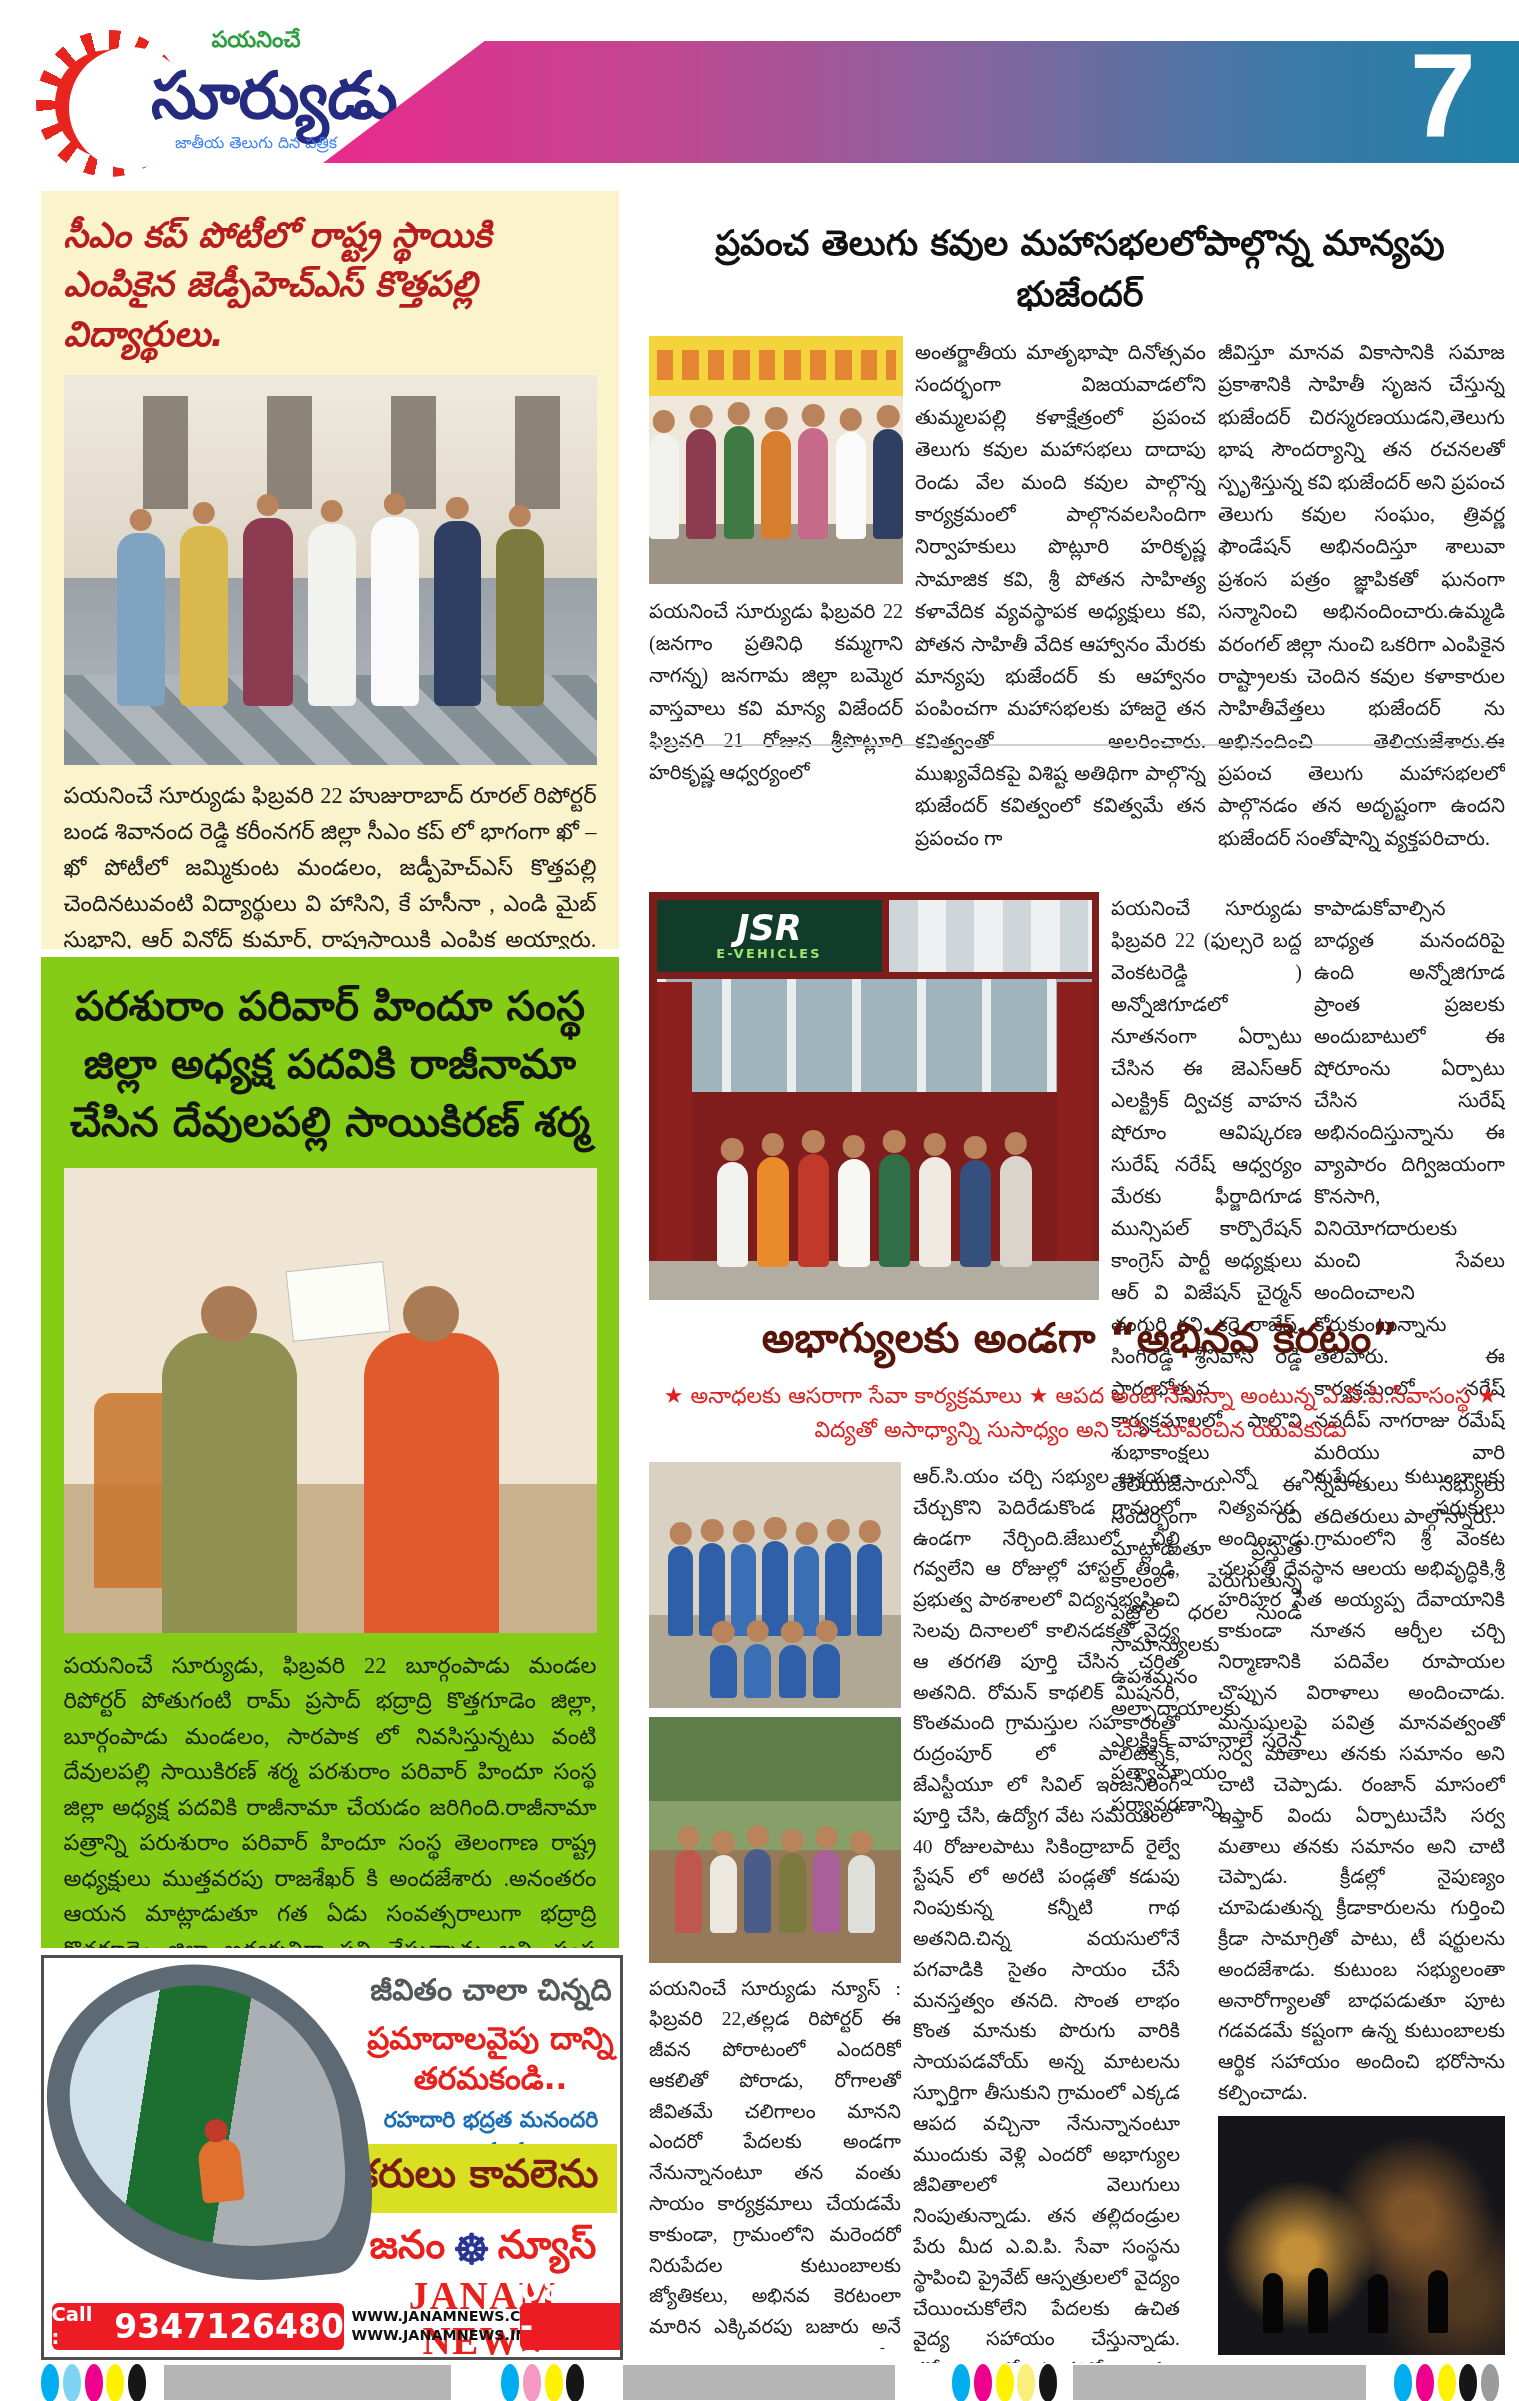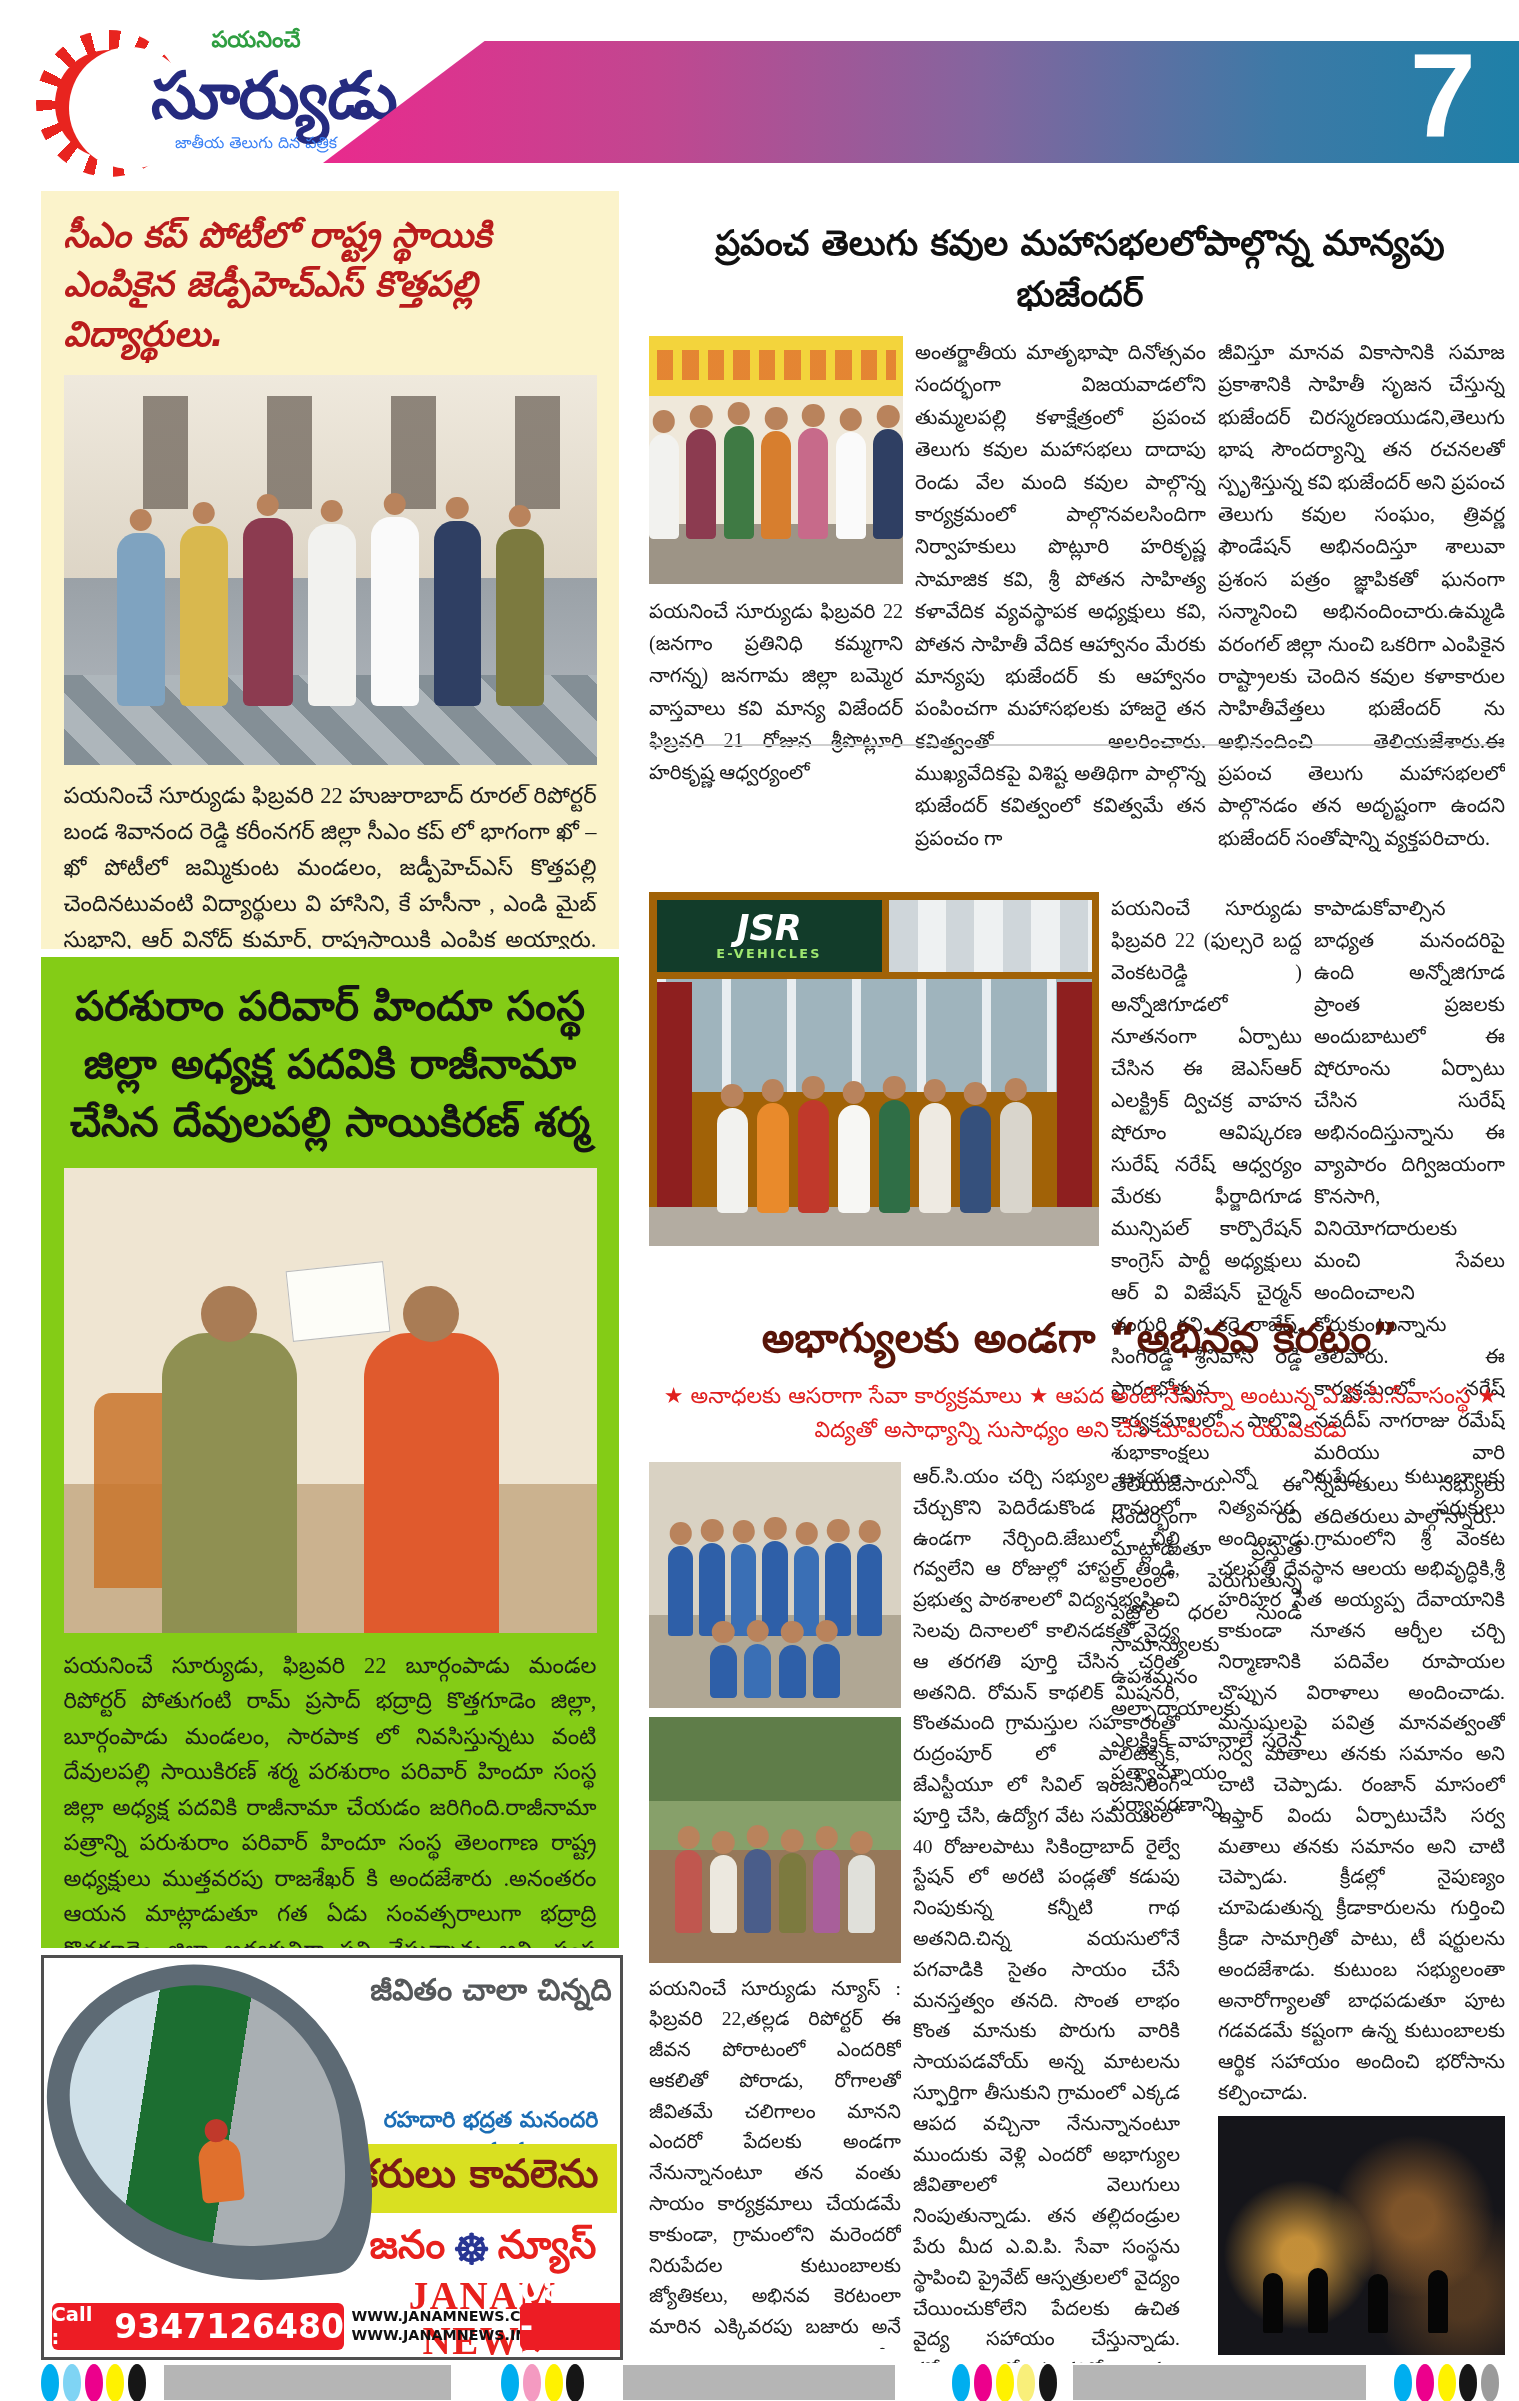--- a/index.html
+++ b/index.html
@@ -102,21 +102,21 @@
     background:linear-gradient(180deg,#f3d43c 0 24%,#efe8da 24% 76%,#9d9486 76% 100%); }
   .banner-red { position:absolute; top:13.5px; left:7.5px; right:7.5px; height:30px;
     background:repeating-linear-gradient(90deg,#d8452b 0 16.5px,#f3d43c 16.5px 25.5px); opacity:.55; }
   .byline { margin-top:10.5px; font-size:20px; line-height:1.62; text-align:justify; }
   .colB { width:291px; font-size:20px; line-height:1.62; }
   .colC { width:287px; font-size:20px; line-height:1.62; }
   .rule1 { position:absolute; left:649px; top:744px; width:856px; height:2.3px; background:#cfcfcf; }
   .rc-hl-ev { position:absolute; left:660px; top:767px; width:840px; text-align:center;
     color:#17672c; font-size:38px; line-height:1.45; }
   .row-ev { position:absolute; left:649px; top:892px; width:856px; display:flex; gap:12px; }
-  .photo-jsr { width:450px; height:354px; background:#a16207; }
+  .photo-jsr { width:450px; height:408px; background:#7f1d1d; }
   .jsr-sign { position:absolute; left:7.5px; top:7.5px; width:225px; height:72px; background:#123c2a;
     display:flex; flex-direction:column; align-items:center; justify-content:center; }
   .jsr-sign .l1 { color:#fff; font-family:"DejaVu Sans", sans-serif; font-weight:bold; font-style:italic; font-size:35px; line-height:36px; }
   .jsr-sign .l2 { color:#9fe870; font-family:"DejaVu Sans", sans-serif; font-weight:bold; font-size:12.8px; letter-spacing:2.3px; }
   .jsr-win { position:absolute; left:240px; top:7.5px; right:7.5px; height:72px;
     background:repeating-linear-gradient(90deg,#cfd6da 0 28.5px,#eef1f2 28.5px 57px); }
   .jsr-glass { position:absolute; left:7.5px; top:87px; right:7.5px; height:113px;
     background:repeating-linear-gradient(90deg,#e8edf0 0 9px,#9fb4bd 9px 65px); }
   .drape { position:absolute; width:35px; top:90px; bottom:38px; background:#8e1f1f; }
   .jsr-floor { position:absolute; bottom:0; left:0; right:0; height:39px; background:#b3aca1; }
@@ -197,20 +197,21 @@
     <div class="body-text">పయనించే సూర్యుడు, ఫిబ్రవరి 22 బూర్గంపాడు మండల రిపోర్టర్ పోతుగంటి రామ్ ప్రసాద్ భద్రాద్రి కొత్తగూడెం జిల్లా, బూర్గంపాడు మండలం, సారపాక లో నివసిస్తున్నటు వంటి దేవులపల్లి సాయికిరణ్ శర్మ పరశురాం పరివార్ హిందూ సంస్థ జిల్లా అధ్యక్ష పదవికి రాజీనామా చేయడం జరిగింది.రాజీనామా పత్రాన్ని పరుశురాం పరివార్ హిందూ సంస్థ తెలంగాణ రాష్ట్ర అధ్యక్షులు ముత్తవరపు రాజశేఖర్ కి అందజేశారు .అనంతరం ఆయన మాట్లాడుతూ గత ఏడు సంవత్సరాలుగా భద్రాద్రి కొత్తగూడెం జిల్లా అధ్యక్షునిగా పని చేస్తున్నాను అని, సంస్థ ద్వారా నాకు మంచి పేరు ప్రఖ్యాతలు కూడా రావడం జరిగింది అని, సంస్థ తరఫున అనేక కార్యక్రమాల్లో పాల్గొని విజయవంతం చేసాము అని, కానీ ఇటీవల కాలంలో కొన్ని అనవార్య కారణాలు అనగా నా వ్యక్తిగత కారణాల నిమిత్తం నేను ఈ పదవికి రాజీనామా చేస్తున్నాను అని అన్నారు, తెలంగాణ రాష్ట్ర అధ్యక్షులు ముత్తవరపు రాజశేఖర్ నా రాజీనామా పత్రాన్ని అంగీకరించారని తెలియజేశారు</div>
   </div>
 
   <div class="ad">
     <div class="mirror">
       <div class="mirror-glass">
         <div class="rider"></div>
       </div>
     </div>
     <div class="ad-line1 headline-sans">జీవితం చాలా చిన్నది</div>
+    <div class="ad-line2 headline-sans">ప్రమాదాలవైపు దాన్ని తరమకండి..</div>
     <div class="ad-line3 headline-sans">రహదారి భద్రత మనందరి భాద్యత</div>
     <div class="ad-band">
       <span class="headline-sans">విలేకరులు కావలెను</span>
     </div>
     <div class="janam-telugu">
       <span>జనం</span>
       <span class="chakra">☸</span>
       <span>న్యూస్</span>
     </div>
     <div class="janam-en">JANAM NEWS</div>

